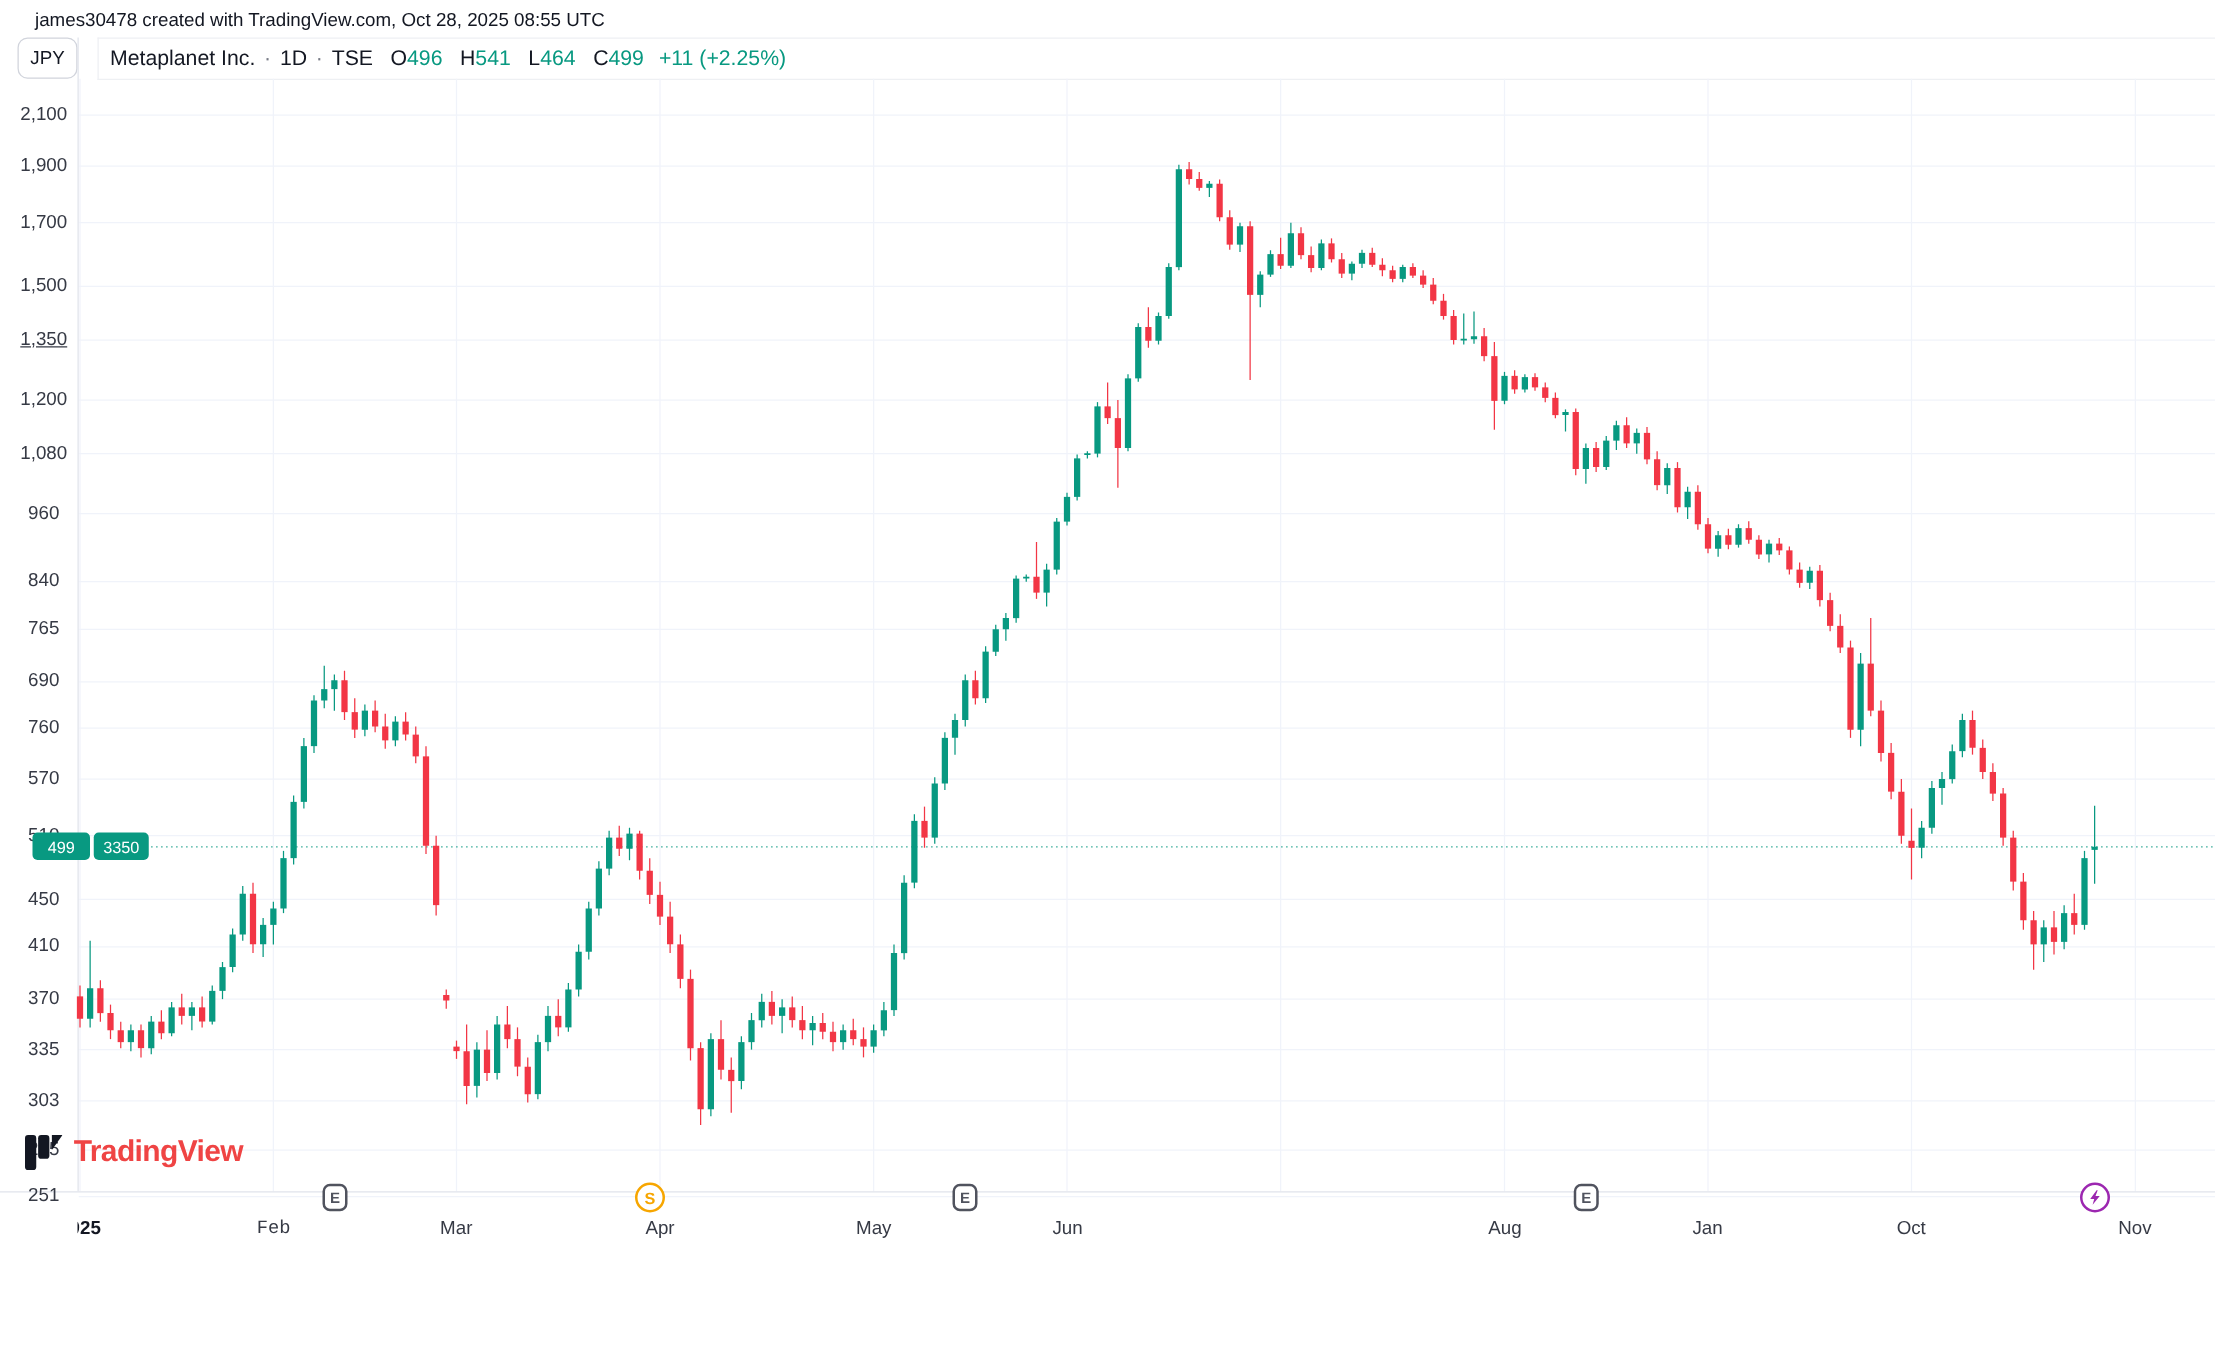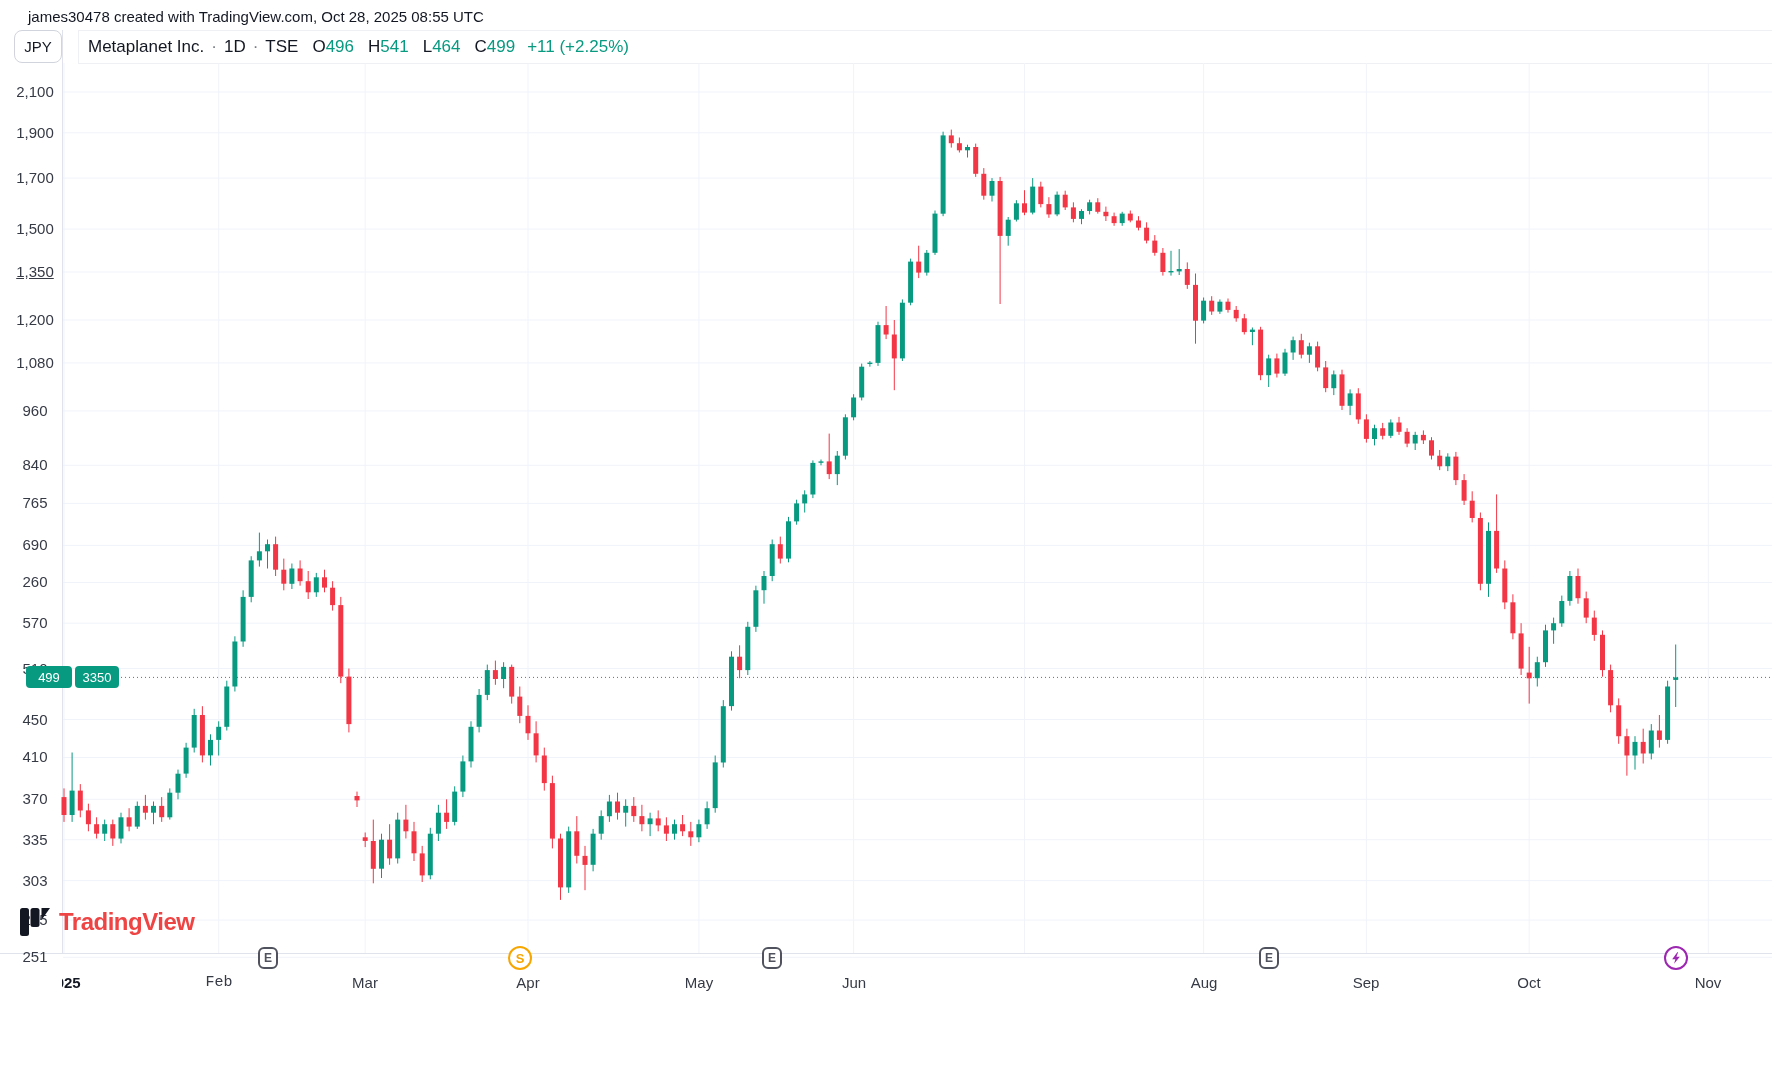--- a/index.html
+++ b/index.html
@@ -504,21 +504,21 @@
     <div class="abs ylabel" style="left: 13px; top: 124px;">1,900</div>
     <div class="abs ylabel" style="left: 13px; top: 169px;">1,700</div>
     <div class="abs ylabel" style="left: 13px; top: 220px;">1,500</div>
     <div class="abs ylabel" style="left: 13px; top: 263px; text-decoration: underline;">1,350</div>
     <div class="abs ylabel" style="left: 13px; top: 311px;">1,200</div>
     <div class="abs ylabel" style="left: 13px; top: 354px;">1,080</div>
     <div class="abs ylabel" style="left: 13px; top: 402px;">960</div>
     <div class="abs ylabel" style="left: 13px; top: 456px;">840</div>
     <div class="abs ylabel" style="left: 13px; top: 494px;">765</div>
     <div class="abs ylabel" style="left: 13px; top: 536px;">690</div>
-    <div class="abs ylabel" style="left: 13px; top: 573px;">260</div>
+    <div class="abs ylabel" style="left: 13px; top: 573px;">760</div>
     <div class="abs ylabel" style="left: 13px; top: 614px;">570</div>
     <div class="abs ylabel" style="left: 13px; top: 660px;">510</div>
     <div class="abs ylabel" style="left: 13px; top: 711px;">450</div>
     <div class="abs ylabel" style="left: 13px; top: 748px;">410</div>
     <div class="abs ylabel" style="left: 13px; top: 790px;">370</div>
     <div class="abs ylabel" style="left: 13px; top: 831px;">335</div>
     <div class="abs ylabel" style="left: 13px; top: 872px;">303</div>
     <div class="abs ylabel" style="left: 13px; top: 911px;">275</div>
     <div class="abs ylabel" style="left: 13px; top: 948px;">251</div>
   </div>
@@ -540,21 +540,21 @@
 
 <div class="abs" id="months">
     <div class="mlabel bold" style="left: 2px;">2025</div>
     <div class="mlabel" style="left: 157px; font-family: Liberation Mono, monospace;">Feb</div>
     <div class="mlabel" style="left: 303px;">Mar</div>
     <div class="mlabel" style="left: 466px;">Apr</div>
     <div class="mlabel" style="left: 637px;">May</div>
     <div class="mlabel" style="left: 792px;">Jun</div>
     <div class="mlabel" style="left: 963px; margin-top: 40px;">Jul</div>
     <div class="mlabel" style="left: 1142px;">Aug</div>
-    <div class="mlabel" style="left: 1304px;">Sep</div>
+    <div class="mlabel" style="left: 1304px;">Jan</div>
     <div class="mlabel" style="left: 1467px;">Oct</div>
     <div class="mlabel" style="left: 1646px;">Nov</div>
   </div>
 
 <div class="abs" id="footer">
   <span>
     <svg width="30" height="28" viewBox="0 0 30 28">
       <rect x="0" y="0" width="9" height="28" rx="2.5" fill="#131722"></rect>
       <rect x="10.5" y="0" width="9" height="19" rx="2.5" fill="#131722"></rect>
       <path d="M21.5 0 h8.5 l-8.5 12 z" fill="#131722"></path>

